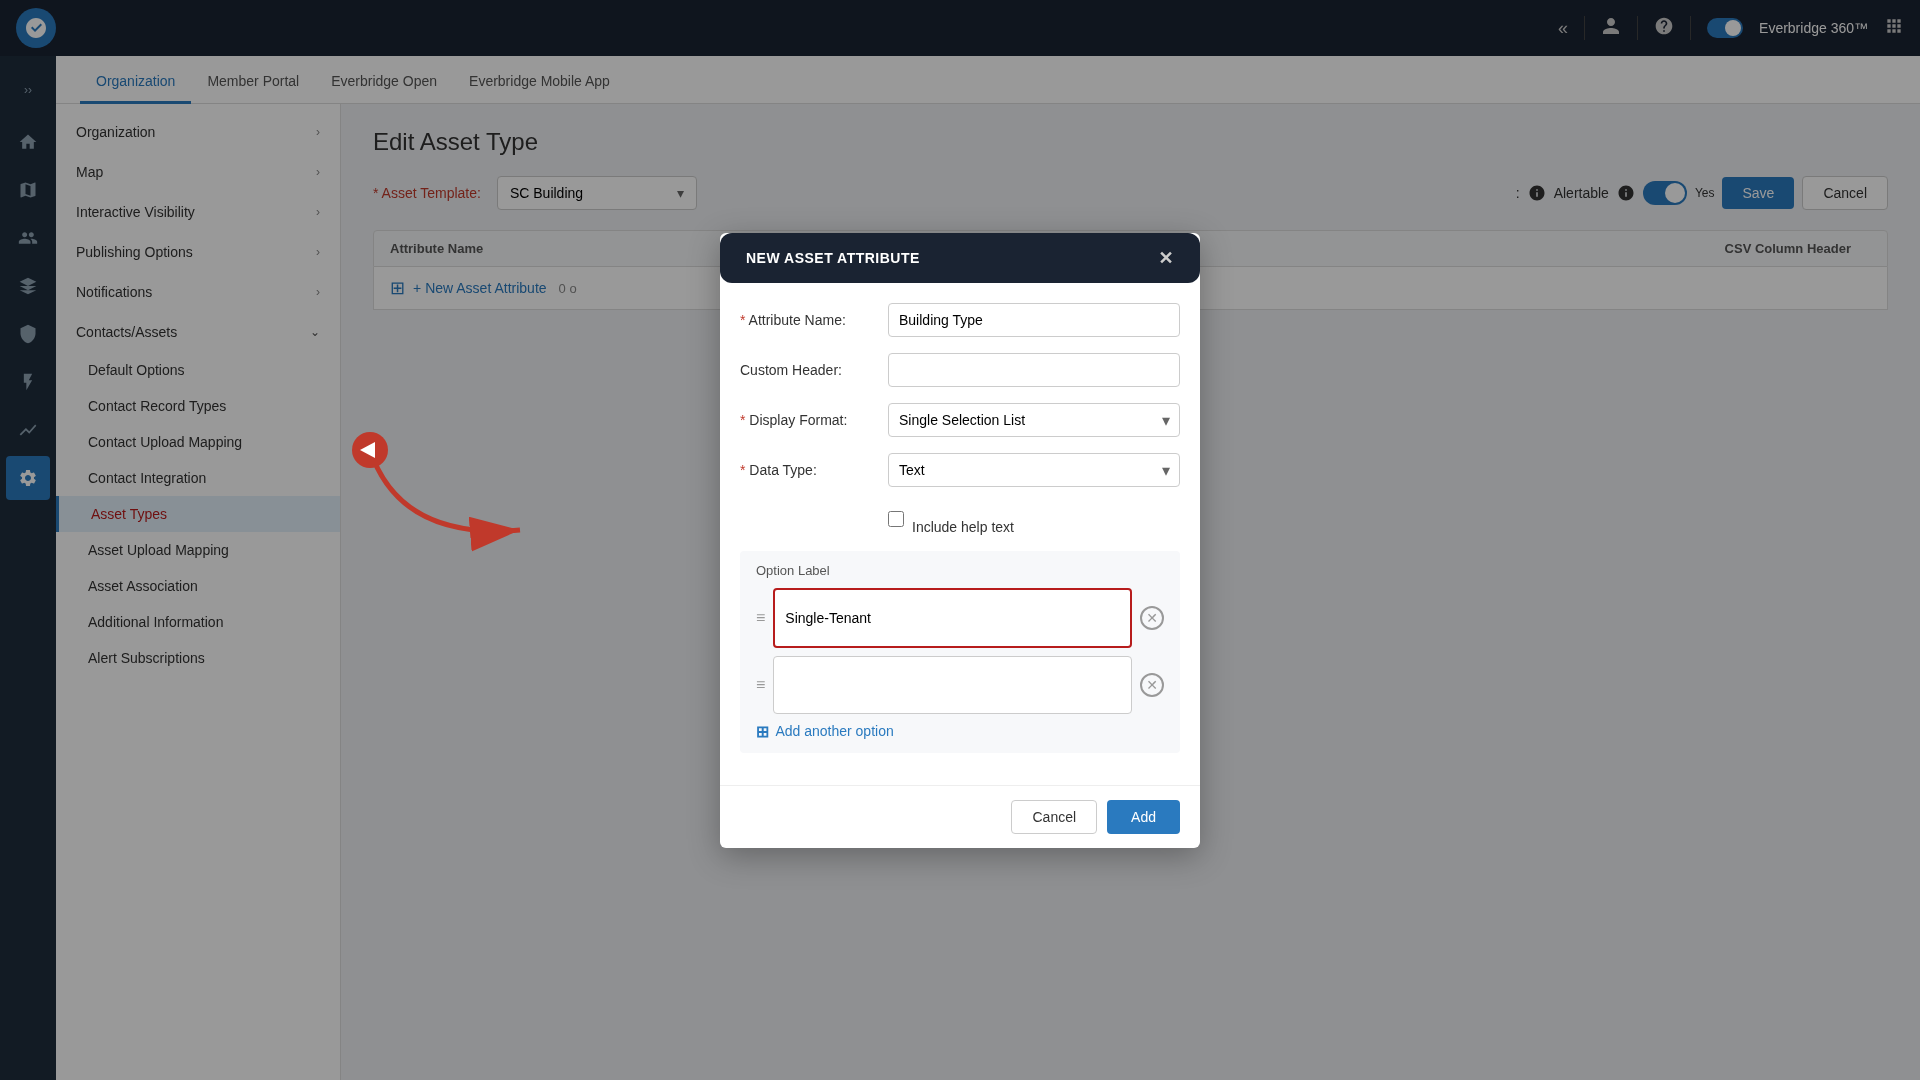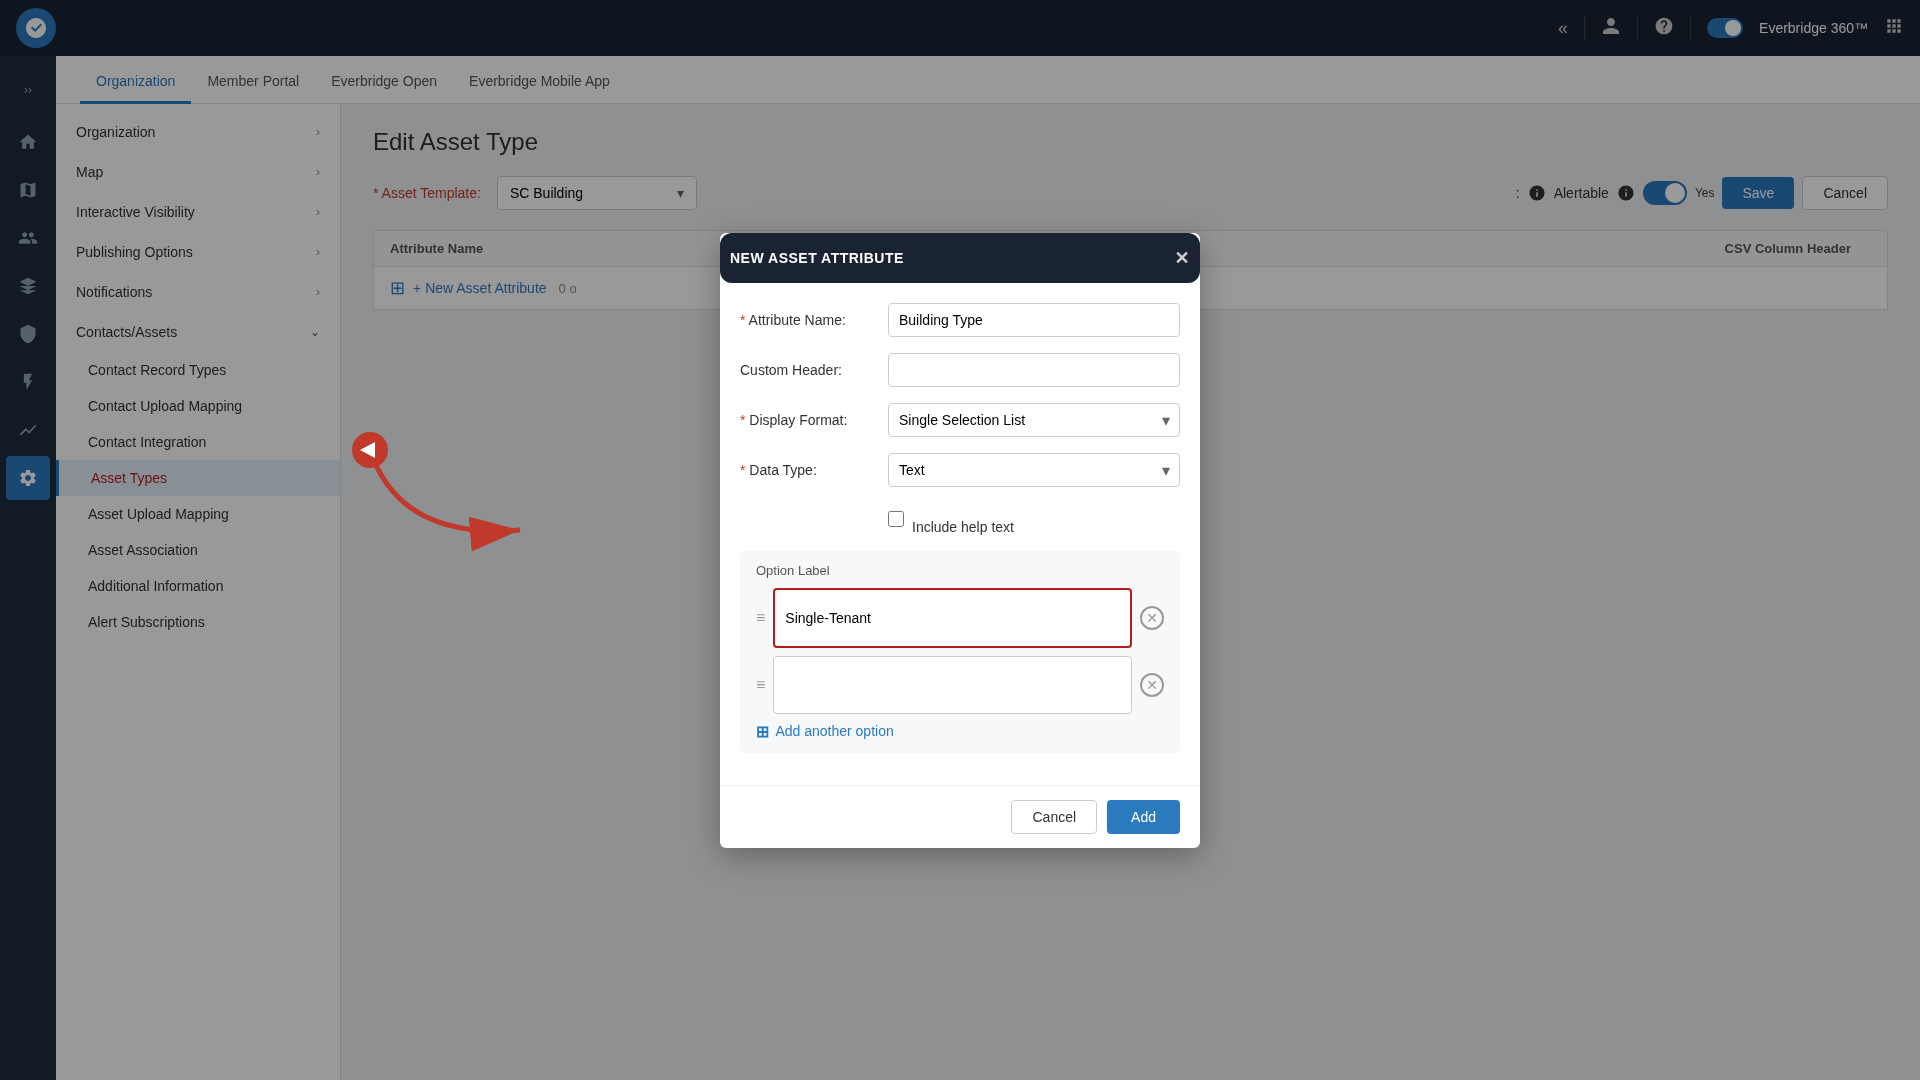--- a/index.html
+++ b/index.html
@@ -152,21 +152,21 @@
       position: fixed; top: 0; left: 0; right: 0; bottom: 0;
       background: rgba(0,0,0,0.4); z-index: 200;
       display: flex; align-items: center; justify-content: center;
     }
     .modal {
       background: white; border-radius: 6px; width: 480px;
       box-shadow: 0 8px 32px rgba(0,0,0,0.3);
       overflow: hidden;
     }
     .modal-header {
-      background: #1a2332; color: white; padding: 14px 10px;
+      background: #1a2332; color: white; padding: 14px 26px;
       display: flex; align-items: center; justify-content: space-between;
       font-size: 14px; font-weight: 600; letter-spacing: 0.5px; border-radius: 12px;
     }
     .modal-close {
       cursor: pointer; font-size: 18px; color: #ccc;
     }
     .modal-body { padding: 20px; }
 
     .form-row {
       display: flex; align-items: center; margin-bottom: 16px; gap: 8px;
@@ -359,20 +359,21 @@
         <span class="chevron">›</span>
       </div>
       <div class="side-nav-item">
         <span>Notifications</span>
         <span class="chevron">›</span>
       </div>
       <div class="side-nav-item">
         <span>Contacts/Assets</span>
         <span class="chevron-down">⌄</span>
       </div>
+      <div class="sub-nav-item">Default Options</div>
       <div class="sub-nav-item">Contact Record Types</div>
       <div class="sub-nav-item">Contact Upload Mapping</div>
       <div class="sub-nav-item">Contact Integration</div>
       <div class="sub-nav-item active">Asset Types</div>
       <div class="sub-nav-item">Asset Upload Mapping</div>
       <div class="sub-nav-item">Asset Association</div>
       <div class="sub-nav-item">Additional Information</div>
       <div class="sub-nav-item">Alert Subscriptions</div>
     </div>
 

